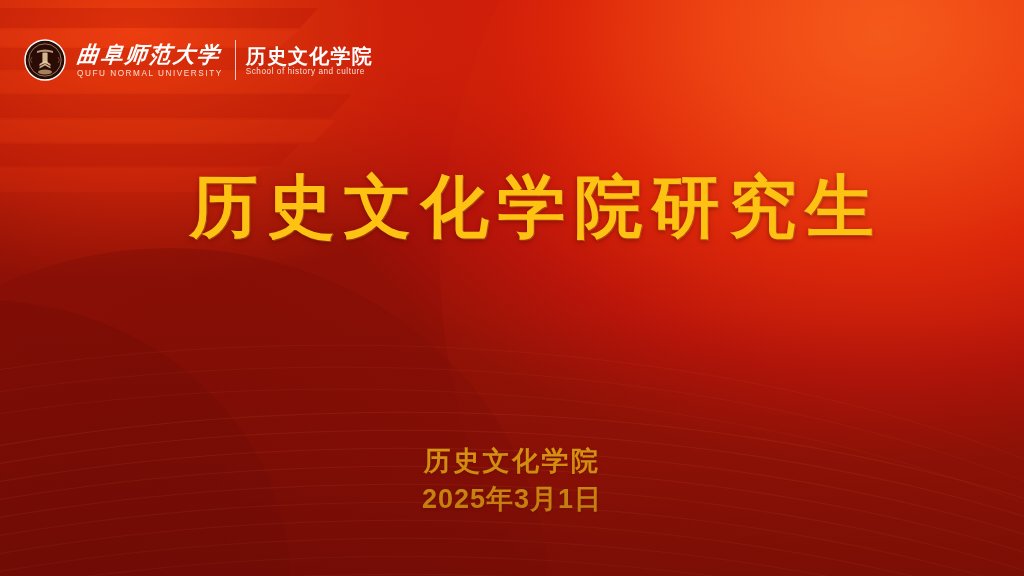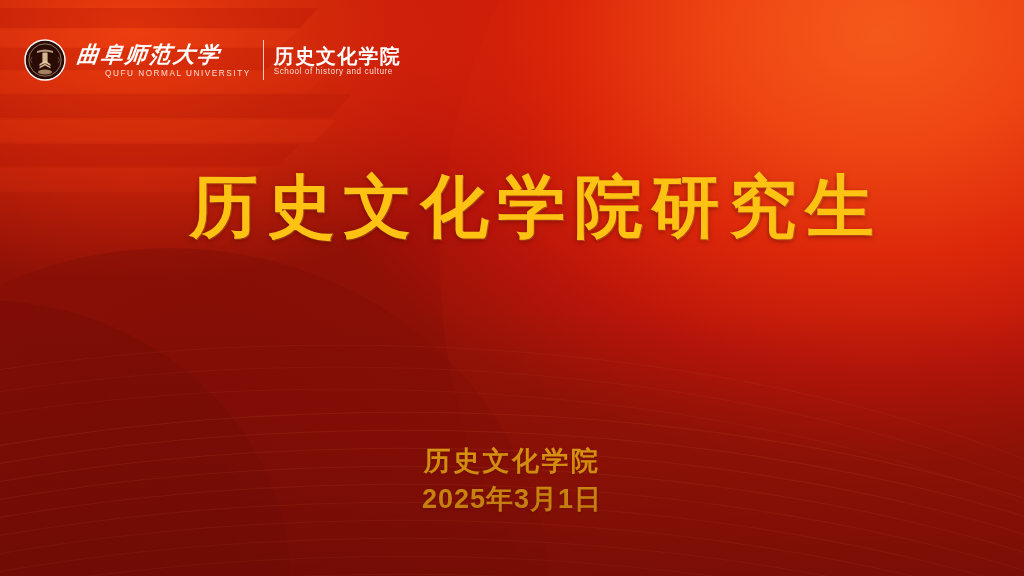--- a/index.html
+++ b/index.html
@@ -126,21 +126,20 @@
     white-space: nowrap;
     transform: skewX(-6deg);
   }
   .logo-en {
     font-size: 8.2px;
     color: #ffe9e2;
     letter-spacing: 1.55px;
     white-space: nowrap;
     margin-top: 3px;
     opacity: 0.93;
-    margin-left: 28px;
   }
   .logo-divider {
     width: 1px;
     height: 40px;
     background: rgba(255,255,255,0.75);
     margin: 0 10px 0 12px;
   }
   .logo-school-block {
     display: flex;
     flex-direction: column;

